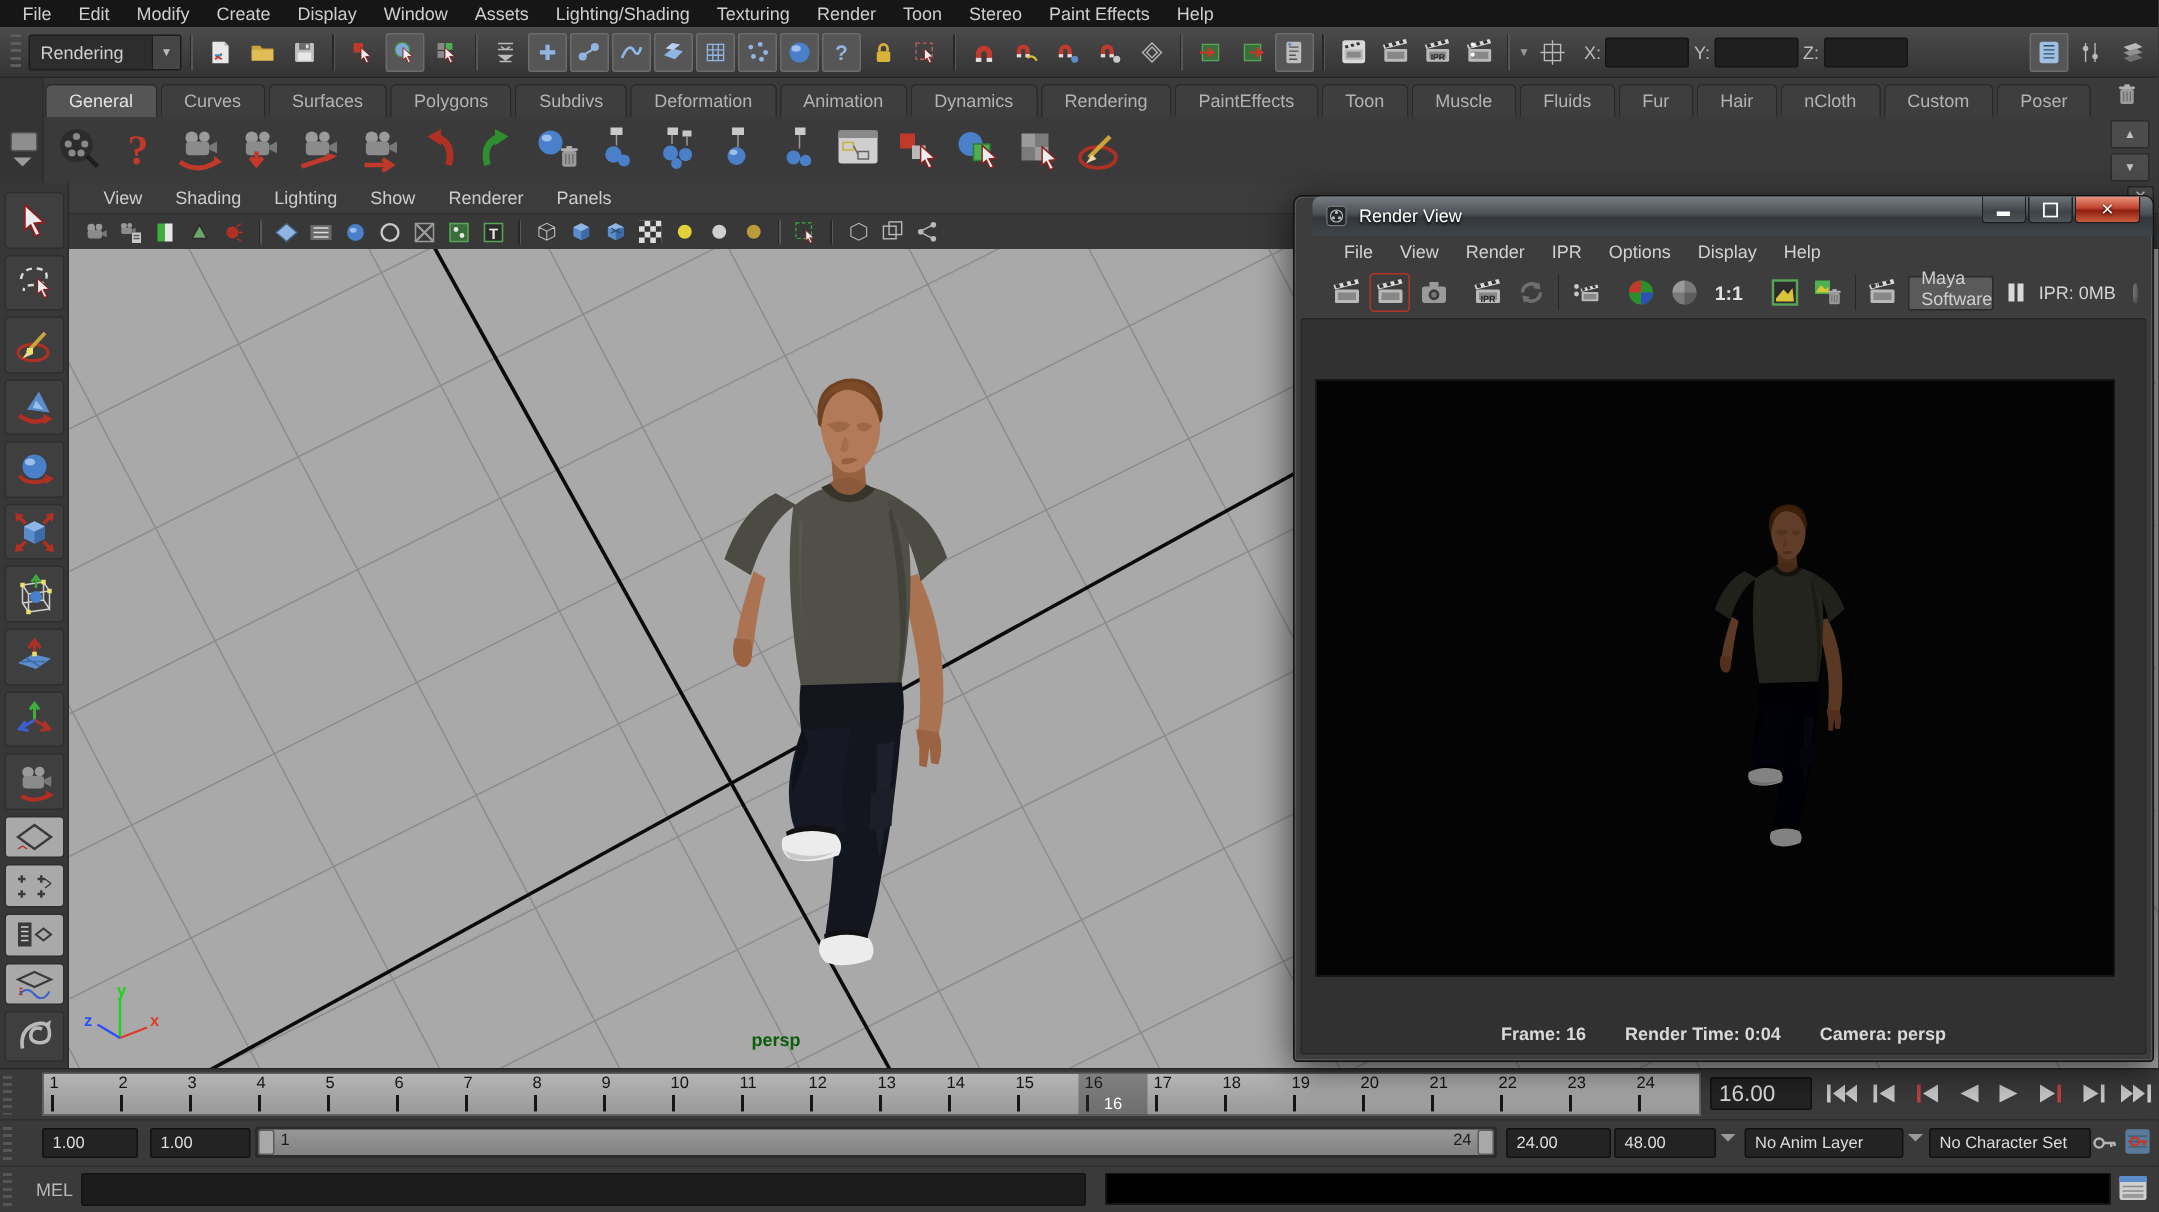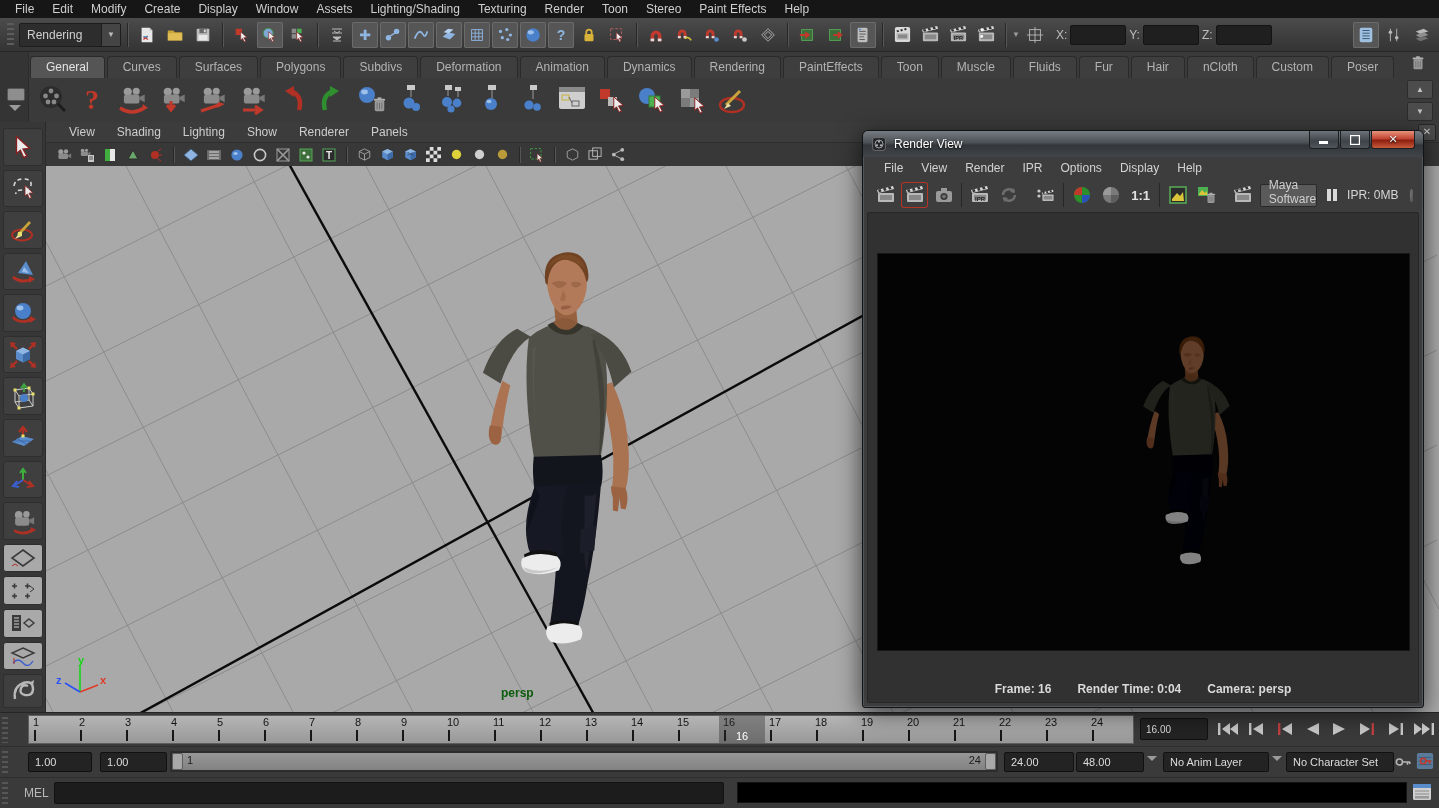--- a/index.html
+++ b/index.html
@@ -50,21 +50,21 @@
   .panel-close{position:absolute;right:3px;top:2px;width:16px;height:15px;background:#4c4c4c;border:1px solid #282828;color:#ccc;font-size:10px;line-height:14px;text-align:center;border-radius:2px;}
   .panel-toolbar{position:absolute;left:0;top:21px;right:0;height:23px;background:#383838;display:flex;align-items:center;gap:3px;padding-left:8px;border-bottom:1px solid #2a2a2a;}
   .vtb{width:20px;height:18px;border-radius:2px;display:flex;align-items:center;justify-content:center;}
   #viewport{position:absolute;left:0;top:44px;right:0;bottom:0;background:#a9a9a9;overflow:hidden;}
   #vp-grid{position:absolute;left:0;top:0;}
   .vp-char{position:absolute;left:392px;top:72px;width:254px;height:424px;}
   #persp-label{position:absolute;left:455px;top:520px;color:#0b5c0b;font-weight:bold;font-size:12px;}
   #vp-axis{position:absolute;left:10px;bottom:10px;}
   
   #renderview{left:862px;top:130px;width:560px;height:576px;background:#3d3d3d;z-index:10;
-    border:1px solid #101214;border-radius:6px 6px 3px 3px;box-shadow:0 5px 24px rgba(0,0,0,.65),0 0 0 1px #51565b inset;}
+    border:1px solid #101214;border-radius:6px 6px 3px 3px;box-shadow:0 5px 24px rgba(0,0,0,.65),0 0 0 1px #51565b inset;padding-left:12px;}
   .rv-title{height:26px;border-radius:5px 5px 0 0;display:flex;align-items:center;padding:0 8px;gap:7px;
     background:linear-gradient(#767c82,#4b5055 45%,#33373b 55%,#404549);color:#fff;text-shadow:0 1px 2px #000;}
   .rv-title .t{font-size:12px;}
   .rv-winbtns{margin-left:auto;display:flex;gap:1px;align-self:flex-start;}
   .rv-winbtns div{height:17px;border:1px solid #1c1f22;border-top:none;border-radius:0 0 3px 3px;
     display:flex;align-items:center;justify-content:center;color:#eee;font-size:9px;background:linear-gradient(#6c7277,#3c4click045 60%,#4a5055);}
   .rv-winbtns .wmin,.rv-winbtns .wmax{width:28px;background:linear-gradient(#6d737a,#3e4348 60%,#4e545a);}
   .rv-winbtns .wclose{width:42px;background:linear-gradient(#e8937c,#c14532 45%,#8f1f10 55%,#c75b3c);font-size:11px;font-weight:bold;}
   .rv-menus{height:22px;display:flex;align-items:center;padding-left:12px;}
   .rv-menus .menu-item{padding:0 9px;color:#d2d2d2;}
@@ -84,21 +84,21 @@
   .rv-status .row{margin-top:3px;display:flex;justify-content:center;gap:26px;}
   
   #timeline{left:0;top:712px;width:100%;height:34px;background:#3a3a3a;border-top:1px solid #262626;}
   #tl-ruler{position:absolute;left:28px;top:2px;width:1106px;height:29px;background:linear-gradient(#b5b5b5,#989898);border:1px solid #5e5e5e;box-sizing:border-box;}
   .tl-cells{display:flex;height:100%;}
   .tl-cell{flex:1;position:relative;}
   .tl-num{position:absolute;left:4px;top:0;font-size:11px;color:#141414;}
   .tl-tick{position:absolute;left:5px;bottom:2px;width:2px;height:11px;background:#161616;}
   #tl-current{position:absolute;left:62.5%;top:0;width:4.1667%;height:100%;background:rgba(42,42,42,.38);}
   #tl-current span{position:absolute;left:0;right:0;bottom:1px;text-align:center;color:#fff;font-size:11px;}
-  #tl-time{position:absolute;left:1140px;top:5px;width:56px;height:20px;background:#232323;border:1px solid #111;border-radius:2px;color:#ddd;font-size:10px;padding:0 5px;}
+  #tl-time{position:absolute;left:1140px;top:5px;width:56px;height:20px;background:#232323;border:1px solid #111;border-radius:2px;color:#ddd;font-size:15px;padding:0 5px;}
   #transport{position:absolute;left:1216px;top:6px;display:flex;gap:4px;}
   #transport .pbtn{width:24px;height:20px;display:flex;align-items:center;justify-content:center;}
   
   #rangeslider{left:0;top:746px;width:100%;height:31px;background:#3a3a3a;border-top:1px solid #2e2e2e;}
   .rfield{position:absolute;top:5px;height:18px;background:#232323;border:1px solid #111;border-radius:2px;color:#ddd;font-size:11px;padding:0 6px;}
   #rs-bar{position:absolute;left:170px;top:4px;width:828px;height:21px;background:#2c2c2c;border-radius:2px;}
   #rs-range{position:absolute;left:2px;right:2px;top:2px;bottom:2px;background:linear-gradient(#979797,#828282);border-radius:2px;}
   .rs-handle{position:absolute;top:0;width:11px;height:100%;background:#a8a8a8;border:1px solid #5c5c5c;box-sizing:border-box;border-radius:2px;}
   #rs-range .lbl{position:absolute;top:1px;font-size:11px;color:#1c1c1c;}
   .caret{position:absolute;top:9px;width:0;height:0;border:5px solid transparent;border-top-color:#9a9a9a;}

